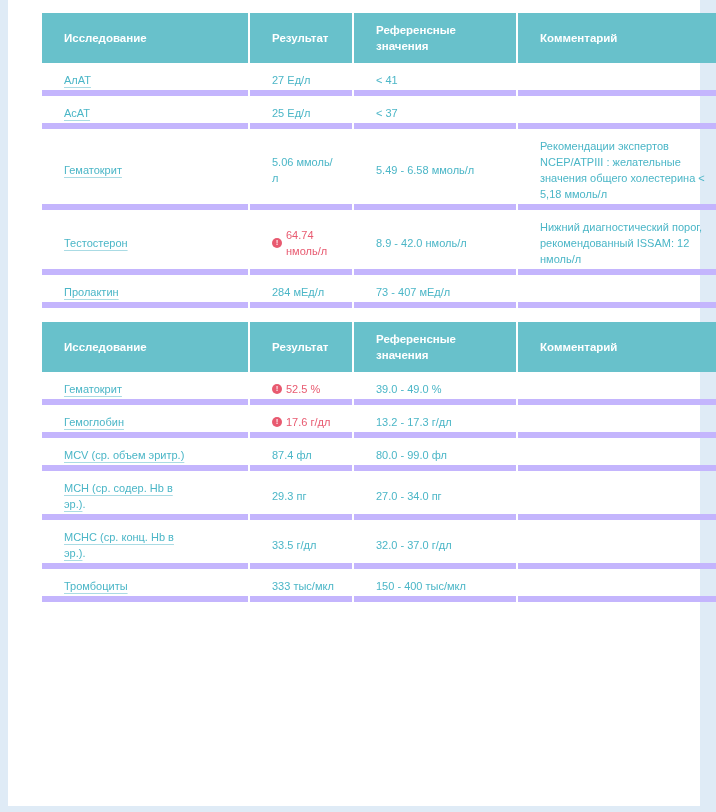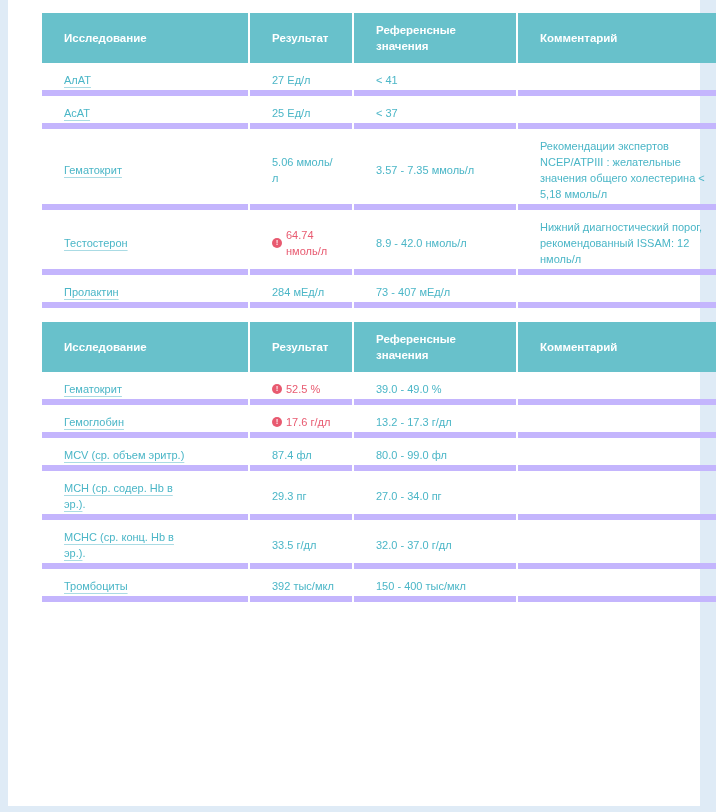--- a/index.html
+++ b/index.html
@@ -105,21 +105,21 @@
           </td>
           <td class="c-result"><span>25 Ед/л</span></td>
           <td class="c-ref"><span>&lt; 37</span></td>
           <td class="c-comment"></td>
         </tr>
         <tr>
           <td class="c-name">
             <span class="nm"><a class="test-link" href="#">Гематокрит</a></span>
           </td>
           <td class="c-result"><span>5.06 ммоль/л</span></td>
-          <td class="c-ref"><span>3.57 - 7.35 ммоль/л</span></td>
+          <td class="c-ref"><span>5.49 - 6.58 ммоль/л</span></td>
           <td class="c-comment"><span>Рекомендации экспертов NCEP/ATPIII : желательные значения общего холестерина &lt; 5,18 ммоль/л</span></td>
         </tr>
         <tr>
           <td class="c-name">
             <span class="nm"><a class="test-link" href="#">Тестостерон</a></span>
           </td>
           <td class="c-result">
             <span class="flag-wrap">
               <span class="alert-icon">!</span>
               <span>64.74 нмоль/л</span>
@@ -201,19 +201,19 @@
             <span class="nm"><a class="test-link" href="#">MCHC (ср. конц. Hb в эр.)</a><span>.</span></span>
           </td>
           <td class="c-result"><span>33.5 г/дл</span></td>
           <td class="c-ref"><span>32.0 - 37.0 г/дл</span></td>
           <td class="c-comment"></td>
         </tr>
         <tr>
           <td class="c-name">
             <span class="nm"><a class="test-link" href="#">Тромбоциты</a></span>
           </td>
-          <td class="c-result"><span>392 тыс/мкл</span></td>
+          <td class="c-result"><span>333 тыс/мкл</span></td>
           <td class="c-ref"><span>150 - 400 тыс/мкл</span></td>
           <td class="c-comment"></td>
         </tr>
       </tbody>
   </table>
 </div>
 
 </body></html>

